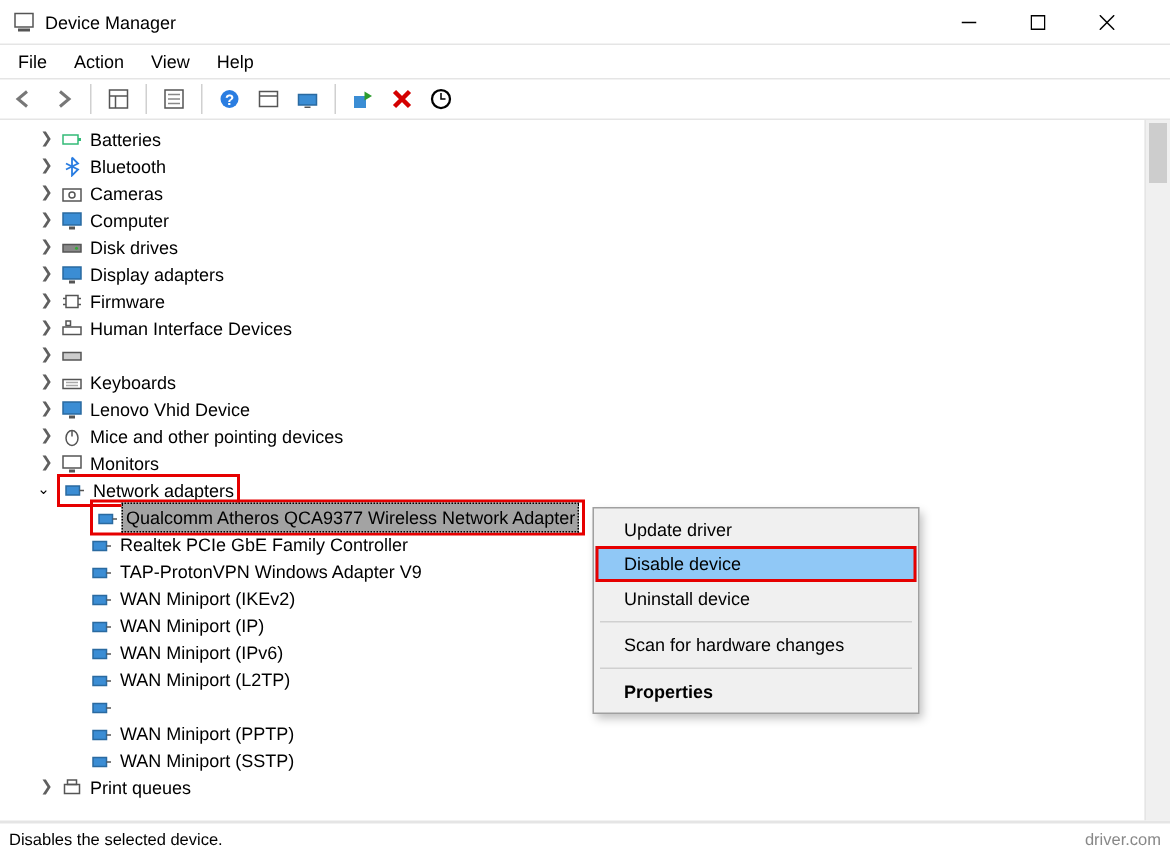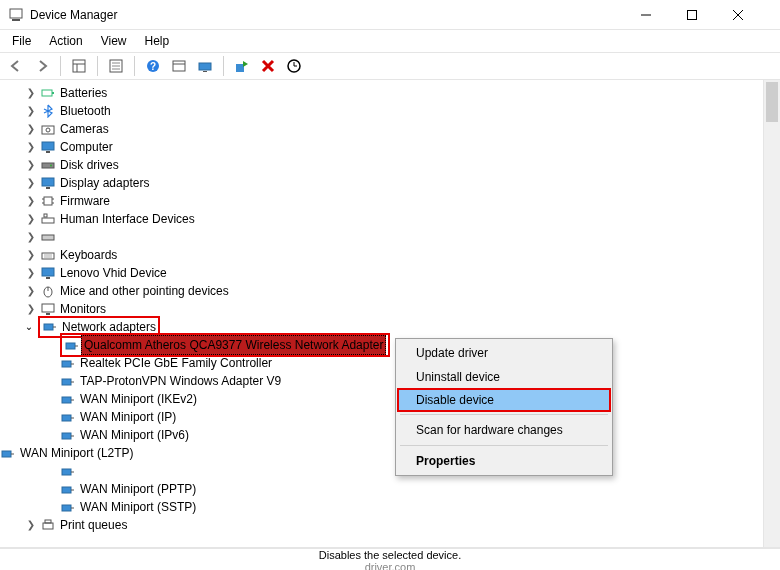--- a/index.html
+++ b/index.html
@@ -17,27 +17,27 @@
 .tree-container { flex: 1; overflow: hidden; position: relative; border-bottom: 1px solid #e5e5e5; }
 .tree { position: absolute; inset: 0; padding: 4px 0; overflow: hidden; }
 .scrollbar { position: absolute; right: 0; top: 0; bottom: 0; width: 17px; background: #f0f0f0; border-left: 1px solid #e5e5e5; }
 .scrollbar .thumb { position: absolute; left: 2px; right: 2px; top: 2px; height: 40px; background: #cdcdcd; }
 .node { display: flex; align-items: center; height: 18px; line-height: 18px; }
 .caret { width: 14px; height: 14px; display: flex; align-items: center; justify-content: center; font-size: 10px; color: #606060; margin-right: 2px; }
 .caret.open { color: #000; }
 .dev-icon { width: 16px; height: 16px; margin-right: 4px; display: inline-flex; align-items: center; justify-content: center; flex-shrink:0; }
 .label { white-space: nowrap; }
 .redbox { border: 2px solid #e60000; }
-.selected { background: #b91c1c; border: 1px dotted #000; padding: 0 2px; margin-left: -3px; }
+.selected { background: #a3a3a3; border: 1px dotted #000; padding: 0 2px; margin-left: -3px; }
 .context-menu { position: absolute; background: #f0f0f0; border: 1px solid #a0a0a0; box-shadow: 2px 3px 6px rgba(0,0,0,.25); padding: 2px; width: 218px; z-index:10; }
 .cm-item { height: 24px; display: flex; align-items: center; padding: 0 18px; font-size: 12px; }
 .cm-item.hl { background: #90c8f6; border: 2px solid #e60000; margin: -1px; padding: 0 17px; }
 .cm-sep { height: 1px; background: #d0d0d0; margin: 3px 2px; }
 .cm-item.bold { font-weight: bold; }
-.statusbar { height: 22px; display: flex; align-items: center; padding: 0 22px; font-size: 11px; border-top: 1px solid #e5e5e5; justify-content: space-between; flex-direction: column; }
+.statusbar { height: 22px; display: flex; align-items: center; padding: 0 6px; font-size: 11px; border-top: 1px solid #e5e5e5; justify-content: space-between; }
 .watermark { color:#888; font-size:11px; }
 </style>
 </head>
 <body>
 
 <div class="titlebar">
   <span class="app-icon">
     <svg width="16" height="16">
         <rect x="2" y="2" width="12" height="9" fill="#fff" stroke="#555"></rect>
         <rect x="4" y="12" width="8" height="2" fill="#555"></rect>
@@ -348,21 +348,21 @@
       </div>
     <div class="node" style="padding-left:60px">
         <span class="dev-icon">
           <svg width="14" height="14">
             <rect x="1" y="5" width="9" height="6" fill="#3b8dd4" stroke="#2a6aa0"></rect>
             <line x1="10" y1="8" x2="13" y2="8" stroke="#555"></line>
           </svg>
         </span>
         <span class="label">WAN Miniport (IPv6)</span>
       </div>
-    <div class="node" style="">
+    <div class="node" style="padding-left:60px">
         <span class="dev-icon">
           <svg width="14" height="14">
             <rect x="1" y="5" width="9" height="6" fill="#3b8dd4" stroke="#2a6aa0"></rect>
             <line x1="10" y1="8" x2="13" y2="8" stroke="#555"></line>
           </svg>
         </span>
         <span class="label">WAN Miniport (L2TP)</span>
       </div>
     <div class="node" style="padding-left:60px">
         <span class="dev-icon">
@@ -397,22 +397,22 @@
           <svg width="14" height="14">
             <rect x="2" y="5" width="10" height="6" fill="none" stroke="#555"></rect>
             <rect x="4" y="2" width="6" height="3" fill="none" stroke="#555"></rect>
           </svg>
         </span>
         <span class="label">Print queues</span>
       </div>
 
     <div class="context-menu" style="left:395px; top:258px;">
       <div class="cm-item">Update driver</div>
+      <div class="cm-item hl">Disable device</div>
       <div class="cm-item">Uninstall device</div>
-      <div class="cm-item hl">Disable device</div>
       <div class="cm-sep"></div>
       <div class="cm-item">Scan for hardware changes</div>
       <div class="cm-sep"></div>
       <div class="cm-item bold">Properties</div>
     </div>
 
   </div>
   <div class="scrollbar">
       <div class="thumb"></div>
     </div>

